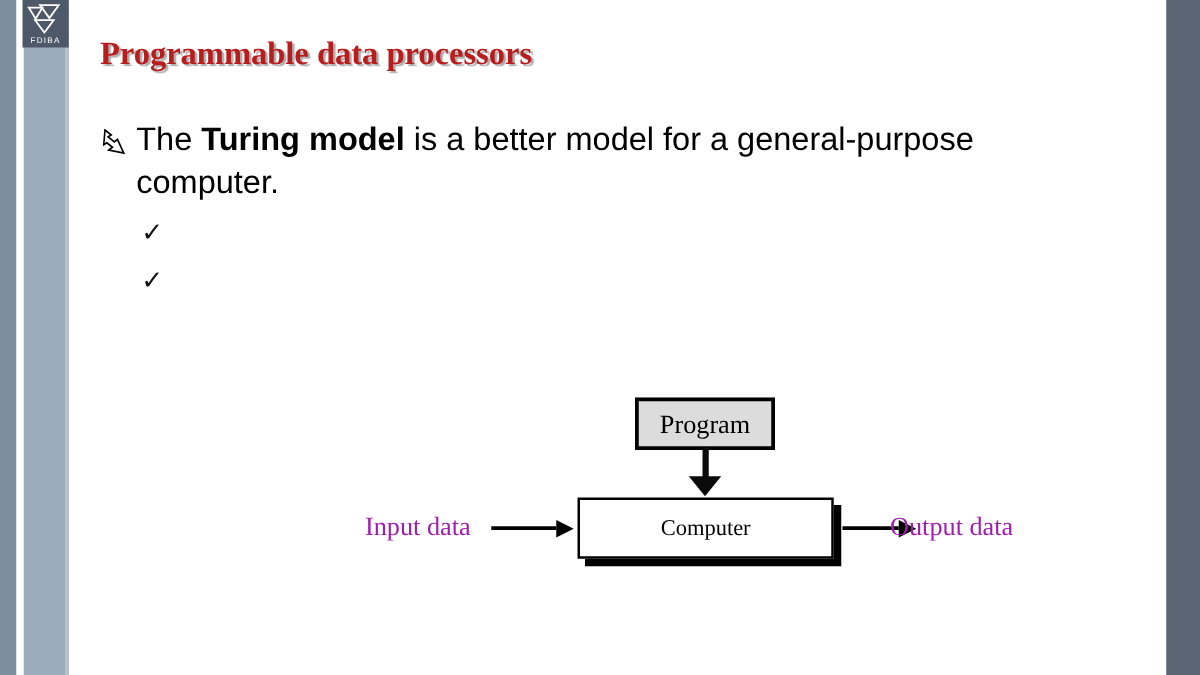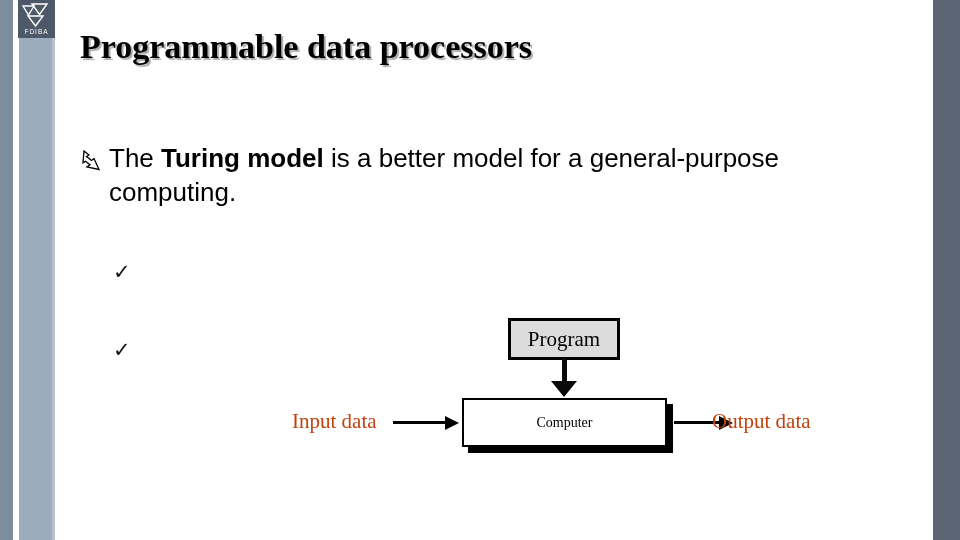--- a/index.html
+++ b/index.html
@@ -11,56 +11,56 @@
   .strip-narrow{position:absolute;left:0;top:0;width:13px;height:540px;background:#7C8DA0;}
   .strip-wide{position:absolute;left:19px;top:0;width:36px;height:540px;background:#9DACBC;}
   .strip-wide-edge{position:absolute;left:52px;top:0;width:3px;height:540px;background:#B7C1CD;}
   .logo-box{position:absolute;left:18px;top:0;width:37px;height:38px;background:#4D5968;
             display:flex;align-items:center;justify-content:center;}
   
   .bar-right{position:absolute;left:933px;top:0;width:27px;height:540px;background:#5A6472;}
 
   
   .title{position:absolute;left:80px;top:28px;
-         font-family:"Liberation Serif",serif;font-weight:bold;font-size:34px;
-         color:#000000;text-shadow:2px 2px 1px #ABABAB;white-space:nowrap;}
+         font-family:"Liberation Serif",serif;font-weight:bold;font-size:26px;
+         color:#b91c1c;text-shadow:2px 2px 1px #ABABAB;white-space:nowrap;}
 
   
   .bullets{position:absolute;left:82px;top:94px;}
-  .bullet{display:flex;align-items:flex-start;color:#000;margin-top:47px;}
+  .bullet{display:flex;align-items:flex-start;color:#000;}
   .bullet .line{white-space:nowrap;}
   .bullet .bold{font-weight:bold;}
   .bullet.level1{font-size:26px;line-height:34px;margin-bottom:9px;}
   .bullet.level1 .bullet-icon{width:22px;margin-right:5px;margin-top:5px;flex:none;}
   .bullet.level2{font-size:23px;line-height:31px;margin-left:31px;margin-bottom:7px;}
   .bullet.level2 .bullet-icon{width:18px;margin-right:6px;flex:none;
         font-size:21px;line-height:31px;color:#111;}
 
   
   .diagram{position:absolute;left:0;top:0;width:960px;height:540px;pointer-events:none;}
   .box{position:absolute;box-sizing:border-box;border:2px solid #000;
        font-family:"Liberation Serif",serif;color:#000;text-align:center;}
   .program-box{left:508px;top:318px;width:112px;height:42px;background:#DCDCDC;
        border-width:3px;font-size:21px;line-height:36px;}
   .computer-box{left:462px;top:398px;width:205px;height:49px;background:#fff;
-       box-shadow:6px 6px 0 #000;font-size:14px;line-height:45px;}
+       box-shadow:6px 6px 0 #000;font-size:18px;line-height:45px;}
   .v-shaft{position:absolute;left:562px;top:358px;width:5px;height:24px;background:#0a0a0a;}
   .v-head{position:absolute;left:551px;top:381px;width:0;height:0;
        border-left:13px solid transparent;border-right:13px solid transparent;
        border-top:16px solid #0a0a0a;}
   .h-line{position:absolute;top:421px;height:3px;background:#000;}
   .h-line.in{left:393px;width:52px;}
   .h-line.out{left:674px;width:45px;}
   .h-head{position:absolute;top:415.5px;width:0;height:0;
        border-top:7px solid transparent;border-bottom:7px solid transparent;
        border-left:14px solid #000;}
   .h-head.in{left:445px;}
   .h-head.out{left:719px;}
   .flow-label{position:absolute;top:409px;font-family:"Liberation Serif",serif;
-       font-size:21px;color:#c2410c;white-space:nowrap;}
+       font-size:21px;color:#a21caf;white-space:nowrap;}
   .flow-label.in{left:292px;}
   .flow-label.out{left:712px;}
 </style>
 </head>
 <body>
 
 <div class="slide">
 
   <div class="strip-narrow"></div>
   <div class="strip-wide"></div>
@@ -79,21 +79,21 @@
 
   <div class="title">Programmable data processors</div>
 
   <div class="bullets">
       <div class="bullet level1">
         <span class="bullet-icon"><svg width="20" height="22" viewBox="0 0 20 22">
             <path d="M2 1 L7 5 L4.5 6.5 L9.5 10.5 L12 8.5 L17 19.5 L5 17 L8 14.8 L3.5 11.2 L1 12.8 Z" fill="#fff" stroke="#000" stroke-width="1.3" stroke-linejoin="miter"></path>
           </svg></span>
         <div class="bullet-text">
           <div class="line"><span>The </span><span class="bold">Turing model</span><span> is a better model for a general-purpose</span></div>
-          <div class="line"><span>computing.</span></div>
+          <div class="line"><span>computer.</span></div>
         </div>
       </div>
       <div class="bullet level2">
         <span class="bullet-icon">✓</span>
       </div>
       <div class="bullet level2">
         <span class="bullet-icon">✓</span>
         <div class="bullet-text">
         </div>
       </div>

